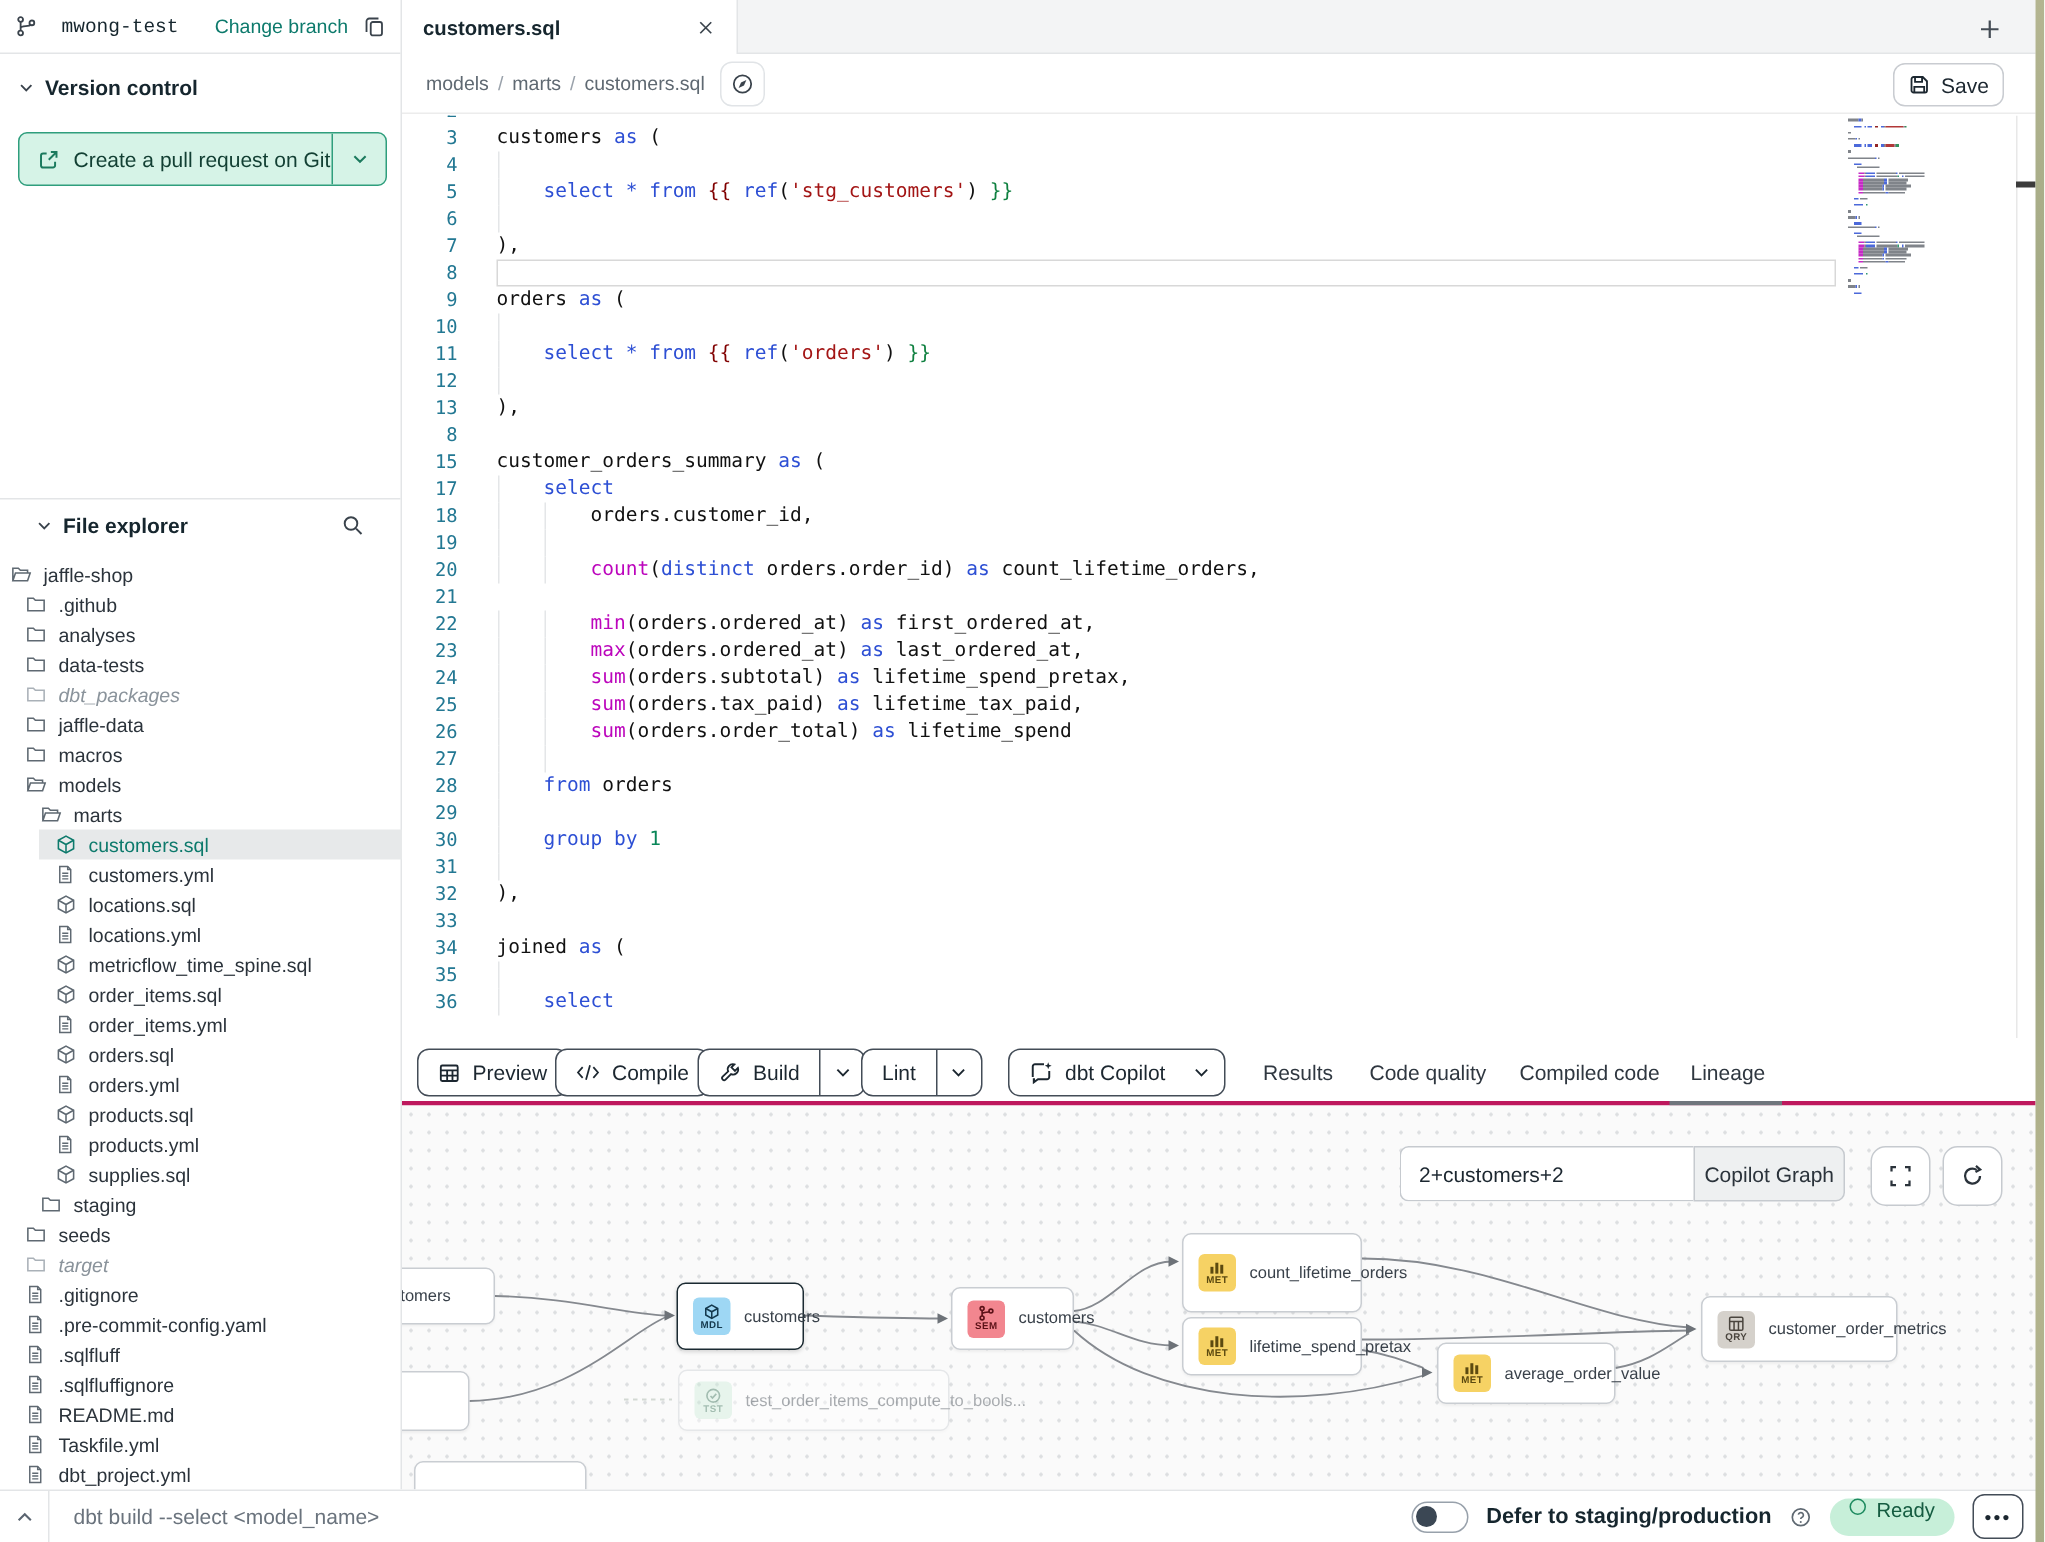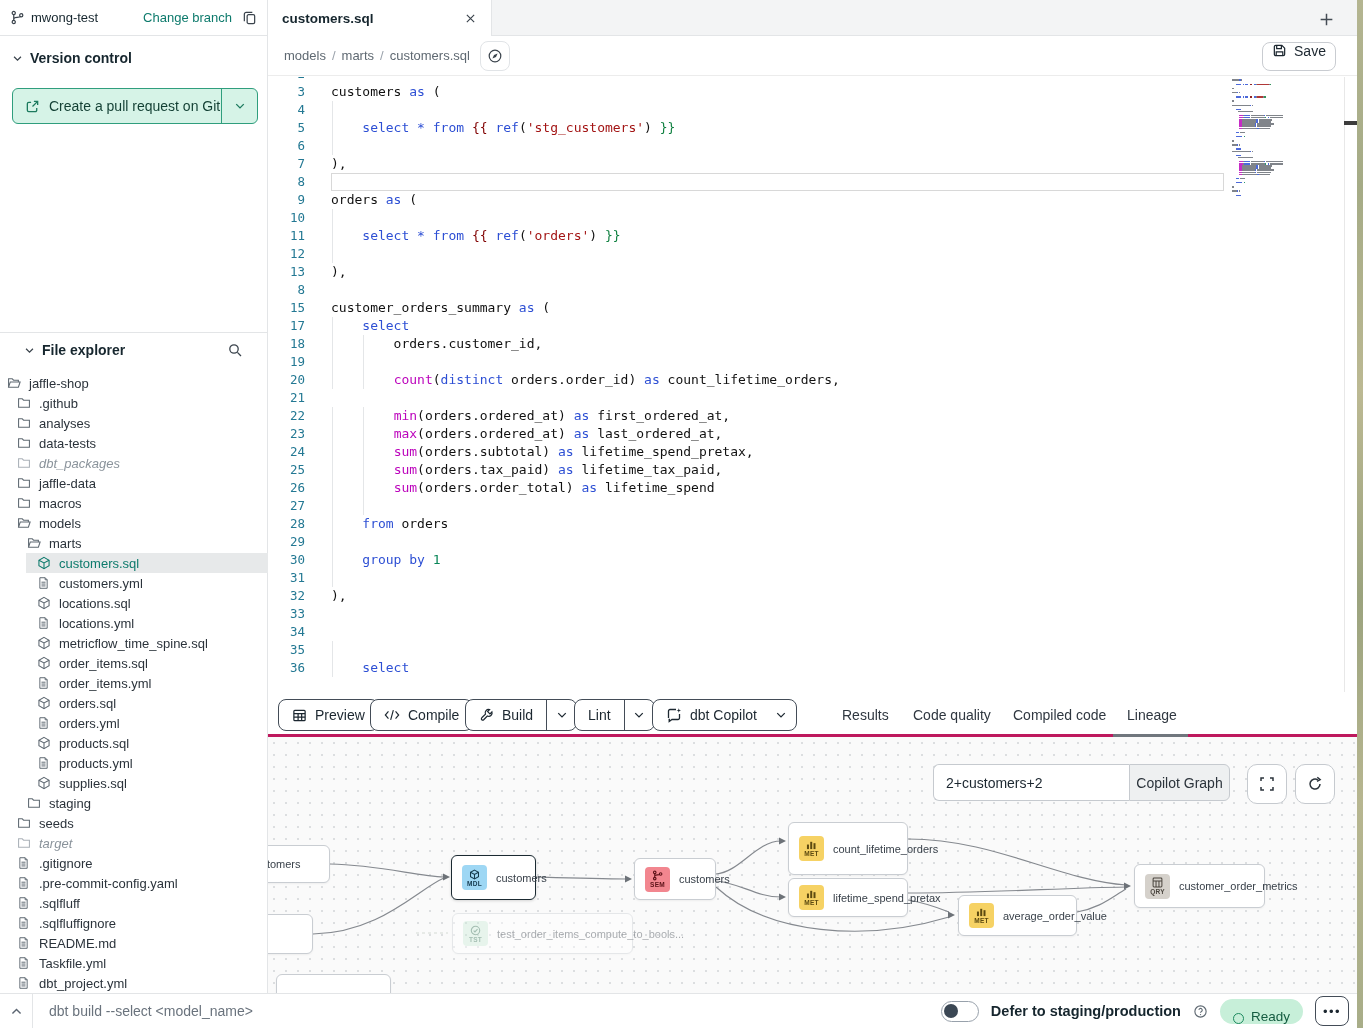--- a/index.html
+++ b/index.html
@@ -7,21 +7,21 @@
   body { font-family:"Liberation Sans", sans-serif; color:#1c2730; }
   #app { position:relative; width:1363px; height:1028px; overflow:hidden; background:#fff; }
 
   
   #desktop-strip { position:absolute; right:0; top:0; width:6px; height:100%;
     background:linear-gradient(180deg,#b4b591 0%,#a5ab86 18%,#bcb993 38%,#9ba37e 58%,#b7b690 78%,#a8ad88 100%); }
 
   
   #sidebar { position:absolute; left:0; top:0; width:268px; height:993px; background:#fff; border-right:1px solid #e3e5e7; }
   #sidebar-header { position:absolute; left:0; top:0; width:100%; height:36px; border-bottom:1px solid #e3e5e7; display:flex; align-items:center; padding:0 10px; }
-  .branch-name { font-size:13px; color:#16262e; margin-left:6px; flex:0 0 auto; }
+  .branch-name { font-size:13px; color:#16262e; margin-left:16px; flex:0 0 auto;font-family:Liberation Mono, monospace; }
   .change-branch { margin-left:auto; font-size:13px; color:#0d7a6c; cursor:pointer; }
   .hdr-copy { margin-left:10px; }
   .sect-title-row { display:flex; align-items:center; gap:7px; padding:0 12px; height:24px; }
   .sect-title { font-size:14px; font-weight:bold; color:#16262e; }
   #vc-section { position:absolute; top:46px; left:0; width:100%; }
   #pr-button { position:absolute; top:42px; left:12px; width:246px; height:36px; display:flex; align-items:stretch;
     background:#d6f3e7; border:1px solid #2f9e7d; border-radius:6px; overflow:hidden; cursor:pointer; }
   #pr-main { flex:1; display:flex; align-items:center; gap:9px; padding:0 12px; font-size:14px; color:#123f33; border-right:1px solid #2f9e7d; white-space:nowrap; overflow:hidden; }
   #pr-caret { width:35px; display:flex; align-items:center; justify-content:center; }
   #fe-section { position:absolute; top:332px; left:0; width:100%; border-top:1px solid #e3e5e7; padding-top:4px; }
@@ -40,21 +40,21 @@
   
   #tabbar { position:absolute; left:268px; top:0; width:1089px; height:36px; background:#f3f4f5; border-bottom:1px solid #e3e5e7; }
   #active-tab { position:absolute; left:0; top:0; width:224px; height:37px; background:#fff; border-right:1px solid #e3e5e7; display:flex; align-items:center; padding:0 14px; cursor:pointer; }
   #tab-title { font-size:13.5px; font-weight:bold; color:#16262e; }
   #tab-close { margin-left:auto; cursor:pointer; display:flex; }
   #new-tab-btn { position:absolute; right:18px; top:6px; width:26px; height:26px; display:flex; align-items:center; justify-content:center; cursor:pointer; }
   #crumbbar { position:absolute; left:268px; top:36px; width:1089px; height:40px; background:#fff; border-bottom:1px solid #ececec; display:flex; align-items:center; padding:0 16px; }
   .crumb { font-size:13px; color:#5f6972; }
   .crumb-sep { font-size:13px; color:#9aa2ab; margin:0 6px; }
   #crumb-compass { width:30px; height:30px; margin-left:10px; border:1px solid #e1e4e7; border-radius:8px; display:flex; align-items:center; justify-content:center; cursor:pointer; }
-  #save-btn { position:absolute; right:21px; top:6px; width:74px; height:29px; background:#fff; border:1px solid #c9ccd1; border-radius:8px; display:flex; align-items:flex-start; justify-content:center; gap:7px; font-size:14px; color:#1c2730; cursor:pointer; }
+  #save-btn { position:absolute; right:21px; top:6px; width:74px; height:29px; background:#fff; border:1px solid #c9ccd1; border-radius:8px; display:flex; align-items:center; justify-content:center; gap:7px; font-size:14px; color:#1c2730; cursor:pointer; }
 
   
   #editor { position:absolute; left:268px; top:77px; width:1089px; height:615px; background:#fff; overflow:hidden; }
   #code-rows { position:absolute; left:0; top:-12px; width:100%; font-family:"DejaVu Sans Mono", monospace; font-size:13px; line-height:18px; }
   .code-line { display:flex; height:18px; }
   .ln { flex:0 0 63px; text-align:right; padding-right:26px; color:#237893; font-size:12.5px; user-select:none; }
   .code-text { position:relative; white-space:pre; color:#111; width:893px; }
   .code-line.cursor .code-text { outline:1px solid #d8d8d8; outline-offset:-1px; }
   .guide { position:absolute; top:0; bottom:0; width:1px; background:#e4e6e8; }
   .tk-k { color:#2d4fd4; } .tk-f { color:#bc05bc; } .tk-s { color:#a31515; }
@@ -93,21 +93,21 @@
 
   
   #statusbar { position:absolute; left:0; top:993px; width:1363px; height:35px; background:#fff; border-top:1px solid #e3e5e7; display:flex; align-items:center; }
   #collapse-btn { width:33px; height:100%; display:flex; align-items:center; justify-content:center; border-right:1px solid #e3e5e7; cursor:pointer; }
   #cmd-input { border:none; outline:none; flex:0 0 560px; margin-left:16px; font-size:14px; color:#1c2730; font-family:"Liberation Sans",sans-serif; background:transparent; }
   #cmd-input::placeholder { color:#6a737d; }
   #status-right { margin-left:auto; display:flex; align-items:center; gap:12px; padding-right:14px; }
   #defer-toggle { width:38px; height:21px; border:1.4px solid #98a1ab; border-radius:11px; background:#fff; position:relative; cursor:pointer; }
   #defer-knob { position:absolute; left:2px; top:2px; width:14px; height:14px; border-radius:50%; background:#3b4754; }
   #defer-label { font-size:14.5px; font-weight:bold; color:#16262e; }
-  #ready-pill { display:flex; align-items:flex-end; gap:7px; background:#c7efd9; border-radius:13px; height:25px; padding:0 13px; font-size:13.5px; color:#155c41; }
+  #ready-pill { display:flex; align-items:flex-start; gap:7px; background:#c7efd9; border-radius:13px; height:25px; padding:0 13px; font-size:13.5px; color:#155c41; }
   #ready-ring { width:11px; height:11px; border:1.6px solid #1d8a5f; border-radius:50%; }
   #more-btn { width:34px; height:30px; border:1.3px solid #434c57; border-radius:8px; background:#fff; display:flex; align-items:center; justify-content:center; cursor:pointer; font-size:13px; letter-spacing:1.5px; color:#1c2730; }
   svg.ic { display:block; }
 </style>
 </head>
 <body>
 
 <div id="app">
 
   <div id="sidebar">
@@ -603,20 +603,21 @@
         <div class="code-line">
           <span class="ln">32</span>
           <div class="code-text"><span>),</span></div>
         </div>
         <div class="code-line">
           <span class="ln">33</span>
           <div class="code-text"></div>
         </div>
         <div class="code-line">
           <span class="ln">34</span>
+          <div class="code-text"><span>joined </span><span class="tk-k">as</span><span> (</span></div>
         </div>
         <div class="code-line">
           <span class="ln">35</span>
           <div class="code-text"><span class="guide" style="left: 1px;"></span></div>
         </div>
         <div class="code-line">
           <span class="ln">36</span>
           <div class="code-text"><span class="guide" style="left: 1px;"></span><span>    </span><span class="tk-k">select</span></div>
         </div>
       </div>
@@ -724,21 +725,21 @@
     <div class="tb-btn" style="left:306px;">
       <div class="tb-seg">
           <span>Lint</span>
         </div>
       <div class="tb-caret">
         <svg class="ic" width="12" height="12" viewBox="0 0 16 16" fill="none" stroke="#1c2730" stroke-width="1.7">
             <path d="M3 5.5 L8 10.5 L13 5.5"></path>
           </svg>
       </div>
     </div>
-    <div class="tb-btn" style="left:384px;">
+    <div class="tb-btn" style="left:404px;">
       <div class="tb-seg">
         <span>
           <svg class="ic" width="16" height="16" viewBox="0 0 16 16" fill="none" stroke="#1c2730" stroke-width="1.3">
             <path d="M2.5 4 A1.5 1.5 0 0 1 4 2.5 H10 M13.5 7 V11 A1.5 1.5 0 0 1 12 12.5 H6 L3.2 14.5 V12.5 H4 M2.5 4 V11"></path>
             <path d="M12.8 1.2 L13.4 2.9 L15.1 3.5 L13.4 4.1 L12.8 5.8 L12.2 4.1 L10.5 3.5 L12.2 2.9 Z" fill="#1c2730" stroke="none"></path>
           </svg>
         </span>
         <span>dbt Copilot</span>
       </div>
       <div class="tb-caret noline">

